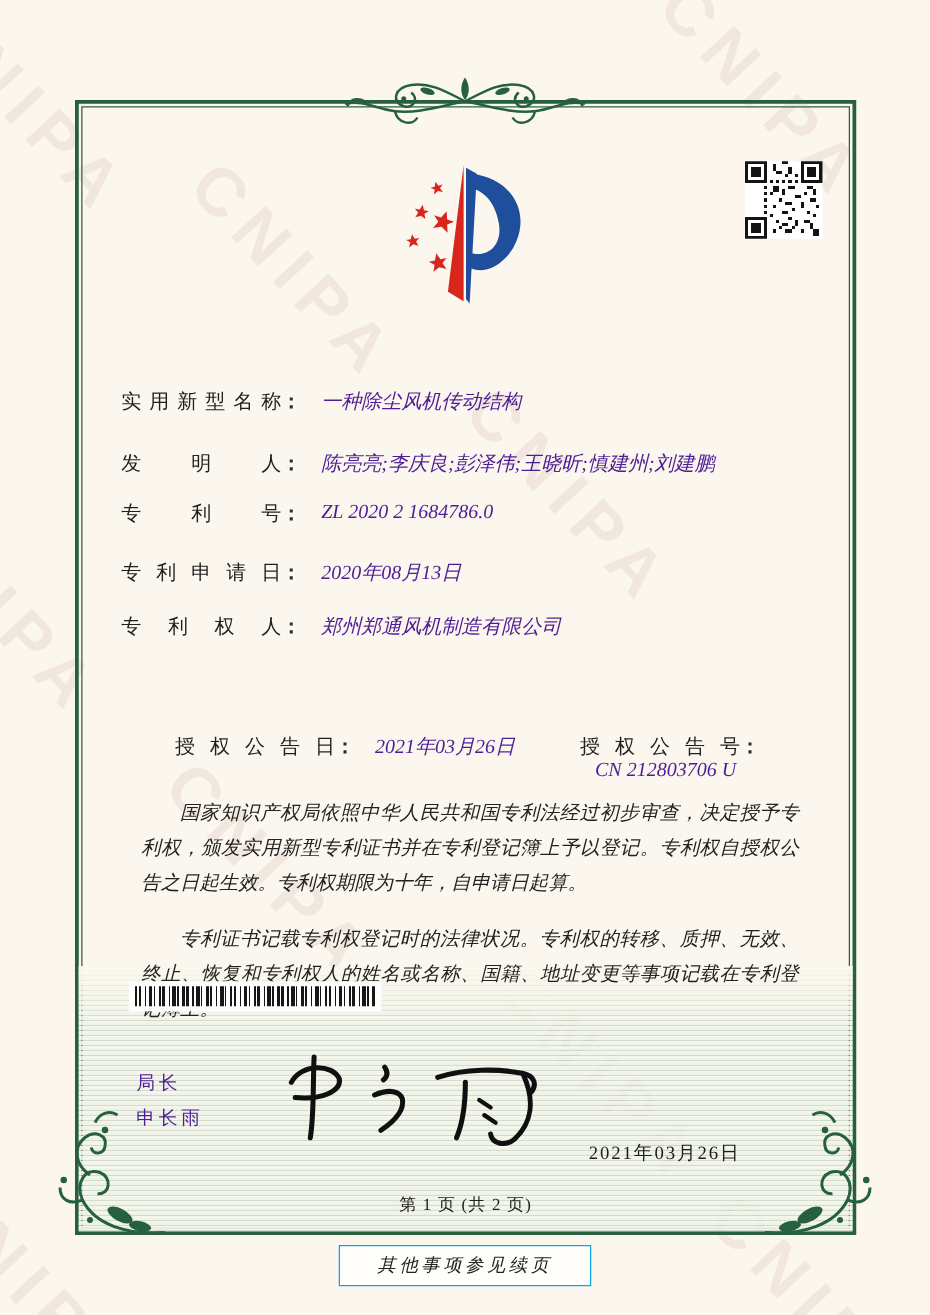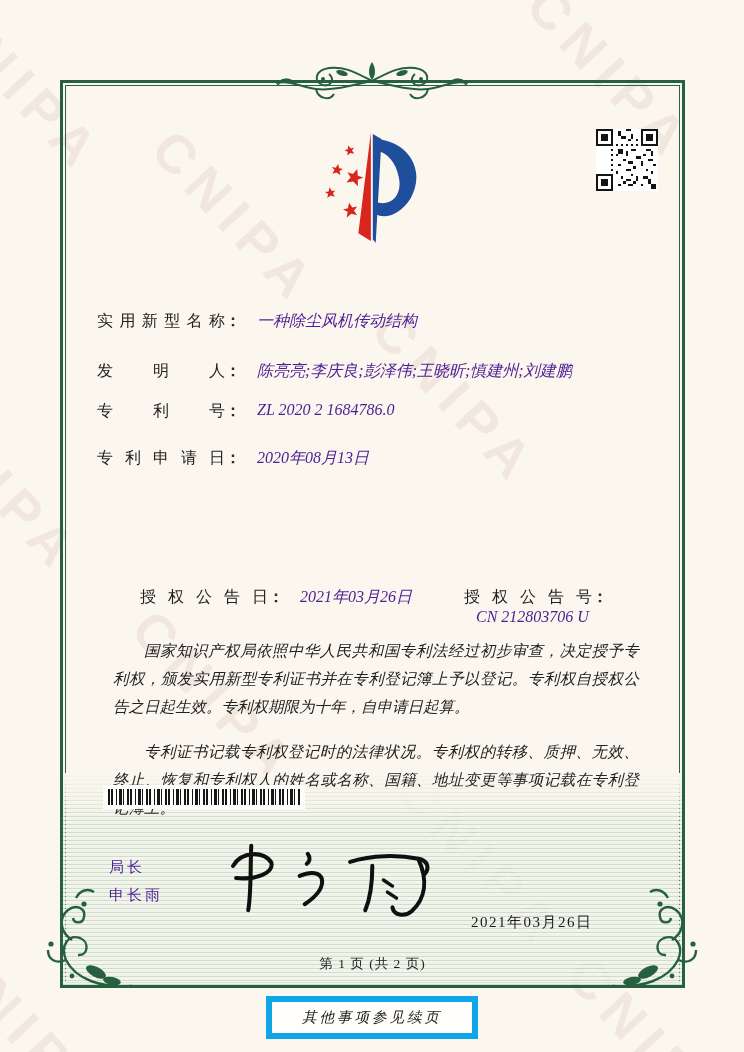--- a/index.html
+++ b/index.html
@@ -86,21 +86,21 @@
   }
   .sig{position:absolute;left:158px;top:756px;width:232px;height:80px;z-index:2;}
   .issue-date{position:absolute;left:408px;top:830px;font-size:15px;letter-spacing:1.5px;z-index:2;color:#1c1c1c;}
   .page-info{
     position:absolute;left:0;right:0;bottom:12px;text-align:center;
     font-size:13.5px;letter-spacing:1px;color:#222;z-index:2;margin-top:41px;
   }
   
   .cont-box{
     position:absolute;left:50%;top:996px;transform:translateX(-50%);
-    background:#fffefa;border:6px solid #0ea5e9;padding:6px 30px;
+    background:#fffefa;border:1px solid #0ea5e9;padding:6px 30px;
     font-size:14.5px;font-style:italic;letter-spacing:3px;color:#222;z-index:2;
     white-space:nowrap;
   }
   
   .orn-top{position:absolute;left:50%;top:54px;transform:translateX(-50%);z-index:3;}
   .orn-bl{position:absolute;left:42px;top:886px;z-index:3;}
   .orn-br{position:absolute;left:610px;top:886px;z-index:3;transform:scaleX(-1);}
 </style>
 </head>
 <body>
@@ -211,20 +211,24 @@
     <span class="fvalue">陈亮亮;李庆良;彭泽伟;王晓昕;慎建州;刘建鹏</span>
   </div>
   <div class="field-row row-patno">
     <span class="flabel">专利号</span><span class="fcolon">：</span>
     <span class="fvalue">ZL 2020 2 1684786.0</span>
   </div>
   <div class="field-row row-appdate">
     <span class="flabel">专利申请日</span><span class="fcolon">：</span>
     <span class="fvalue">2020年08月13日</span>
   </div>
+  <div class="field-row row-patentee">
+    <span class="flabel">专利权人</span><span class="fcolon">：</span>
+    <span class="fvalue">郑州郑通风机制造有限公司</span>
+  </div>
   <div class="field-row row-grant" style="position:absolute;margin-left:43px;">
     <span class="flabel">授权公告日</span><span class="fcolon">：</span>
     <span class="fvalue">2021年03月26日</span>
     <span class="grant-pair2">
       <span class="flabel">授权公告号</span><span class="fcolon">：</span>
       <span class="fvalue">CN 212803706 U</span>
     </span>
   </div>
 
   <div class="paras">

